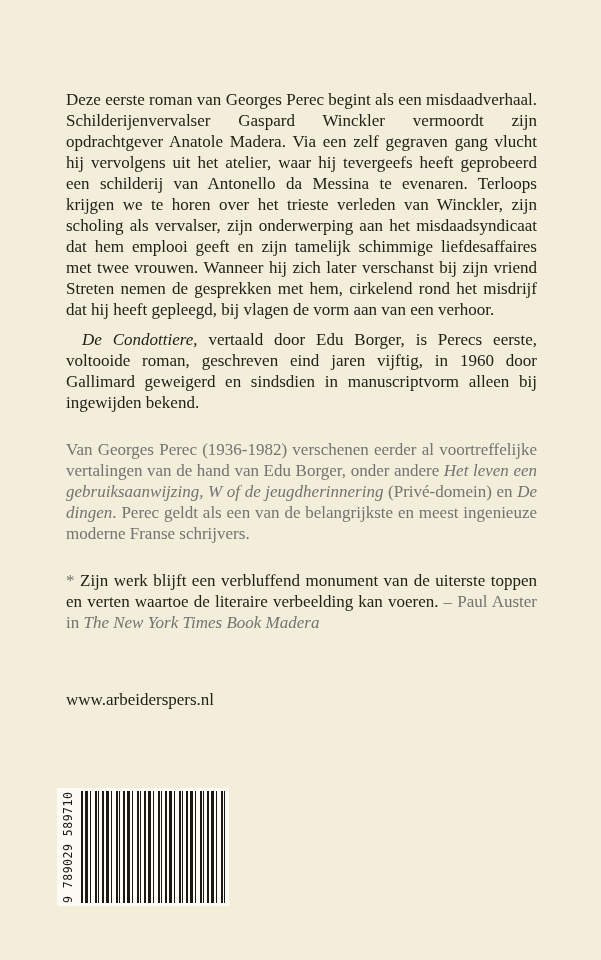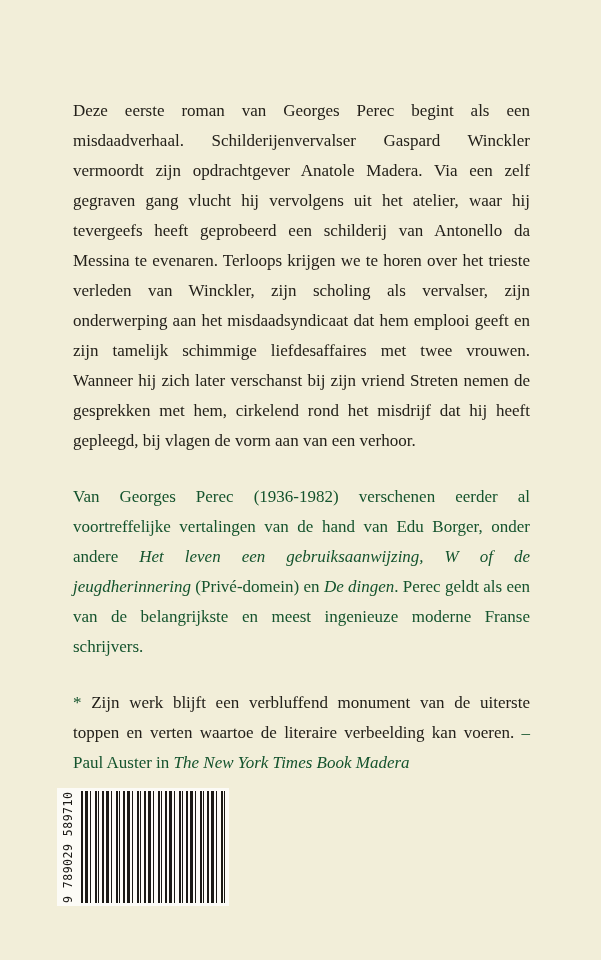--- a/index.html
+++ b/index.html
@@ -17,33 +17,33 @@
   .cover {
     width: 601px;
     height: 960px;
     position: relative;
     box-sizing: border-box;
   }
   .text-block {
     padding: 80px 55px 0 57px;
   }
   p {
-    margin: 16px;
+    margin: 9px;
     font-size: 17px;
-    line-height: 30px;
+    line-height: 21px;
     text-align: justify;
   }
   .indent {
     text-indent: 16px;
   }
   .mt {
     margin-top: 26px;
   }
   .accent {
-    color: #14532d;
+    color: #737373;
   }
   .website {
     margin-top: 56px;
     text-align: left;
     font-size: 17px;
   }
   .barcode {
     position: absolute;
     left: 57px;
     top: 788px;
@@ -85,20 +85,21 @@
   }
 </style>
 </head>
 <body>
 
 <div class="cover">
   <div class="text-block">
 
     <p class="body-text">Deze eerste roman van Georges Perec begint als een misdaadverhaal. Schilderijenvervalser Gaspard Winckler vermoordt zijn opdrachtgever Anatole Madera. Via een zelf gegraven gang vlucht hij vervolgens uit het atelier, waar hij tevergeefs heeft geprobeerd een schilderij van Antonello da Messina te evenaren. Terloops krijgen we te horen over het trieste verleden van Winckler, zijn scholing als vervalser, zijn onderwerping aan het misdaadsyndicaat dat hem emplooi geeft en zijn tamelijk schimmige liefdesaffaires met twee vrouwen. Wanneer hij zich later verschanst bij zijn vriend Streten nemen de gesprekken met hem, cirkelend rond het misdrijf dat hij heeft gepleegd, bij vlagen de vorm aan van een verhoor.</p>
 
+    <p class="body-text indent"><i>De Condottiere</i><span>, vertaald door Edu Borger, is Perecs eerste, voltooide roman, geschreven eind jaren vijftig, in 1960 door Gallimard geweigerd en sindsdien in manuscriptvorm alleen bij ingewijden bekend.</span></p>
 
     <p class="body-text accent mt"><span>Van Georges Perec (1936-1982) verschenen eerder al voortreffelijke vertalingen van de hand van Edu Borger, onder andere </span><i>Het leven een gebruiksaanwijzing, W of de jeugdherinnering</i><span> (Privé-domein) en </span><i>De dingen</i><span>. Perec geldt als een van de belangrijkste en meest ingenieuze moderne Franse schrijvers.</span></p>
 
 
     <p class="body-text quote mt"><span class="accent">*</span><span> Zijn werk blijft een verbluffend monument van de uiterste toppen en verten waartoe de literaire verbeelding kan voeren. </span><span class="accent">– Paul Auster in </span><i class="accent">The New York Times Book Madera</i></p>
 
     <p class="website">www.arbeiderspers.nl</p>
 
   </div>
 

